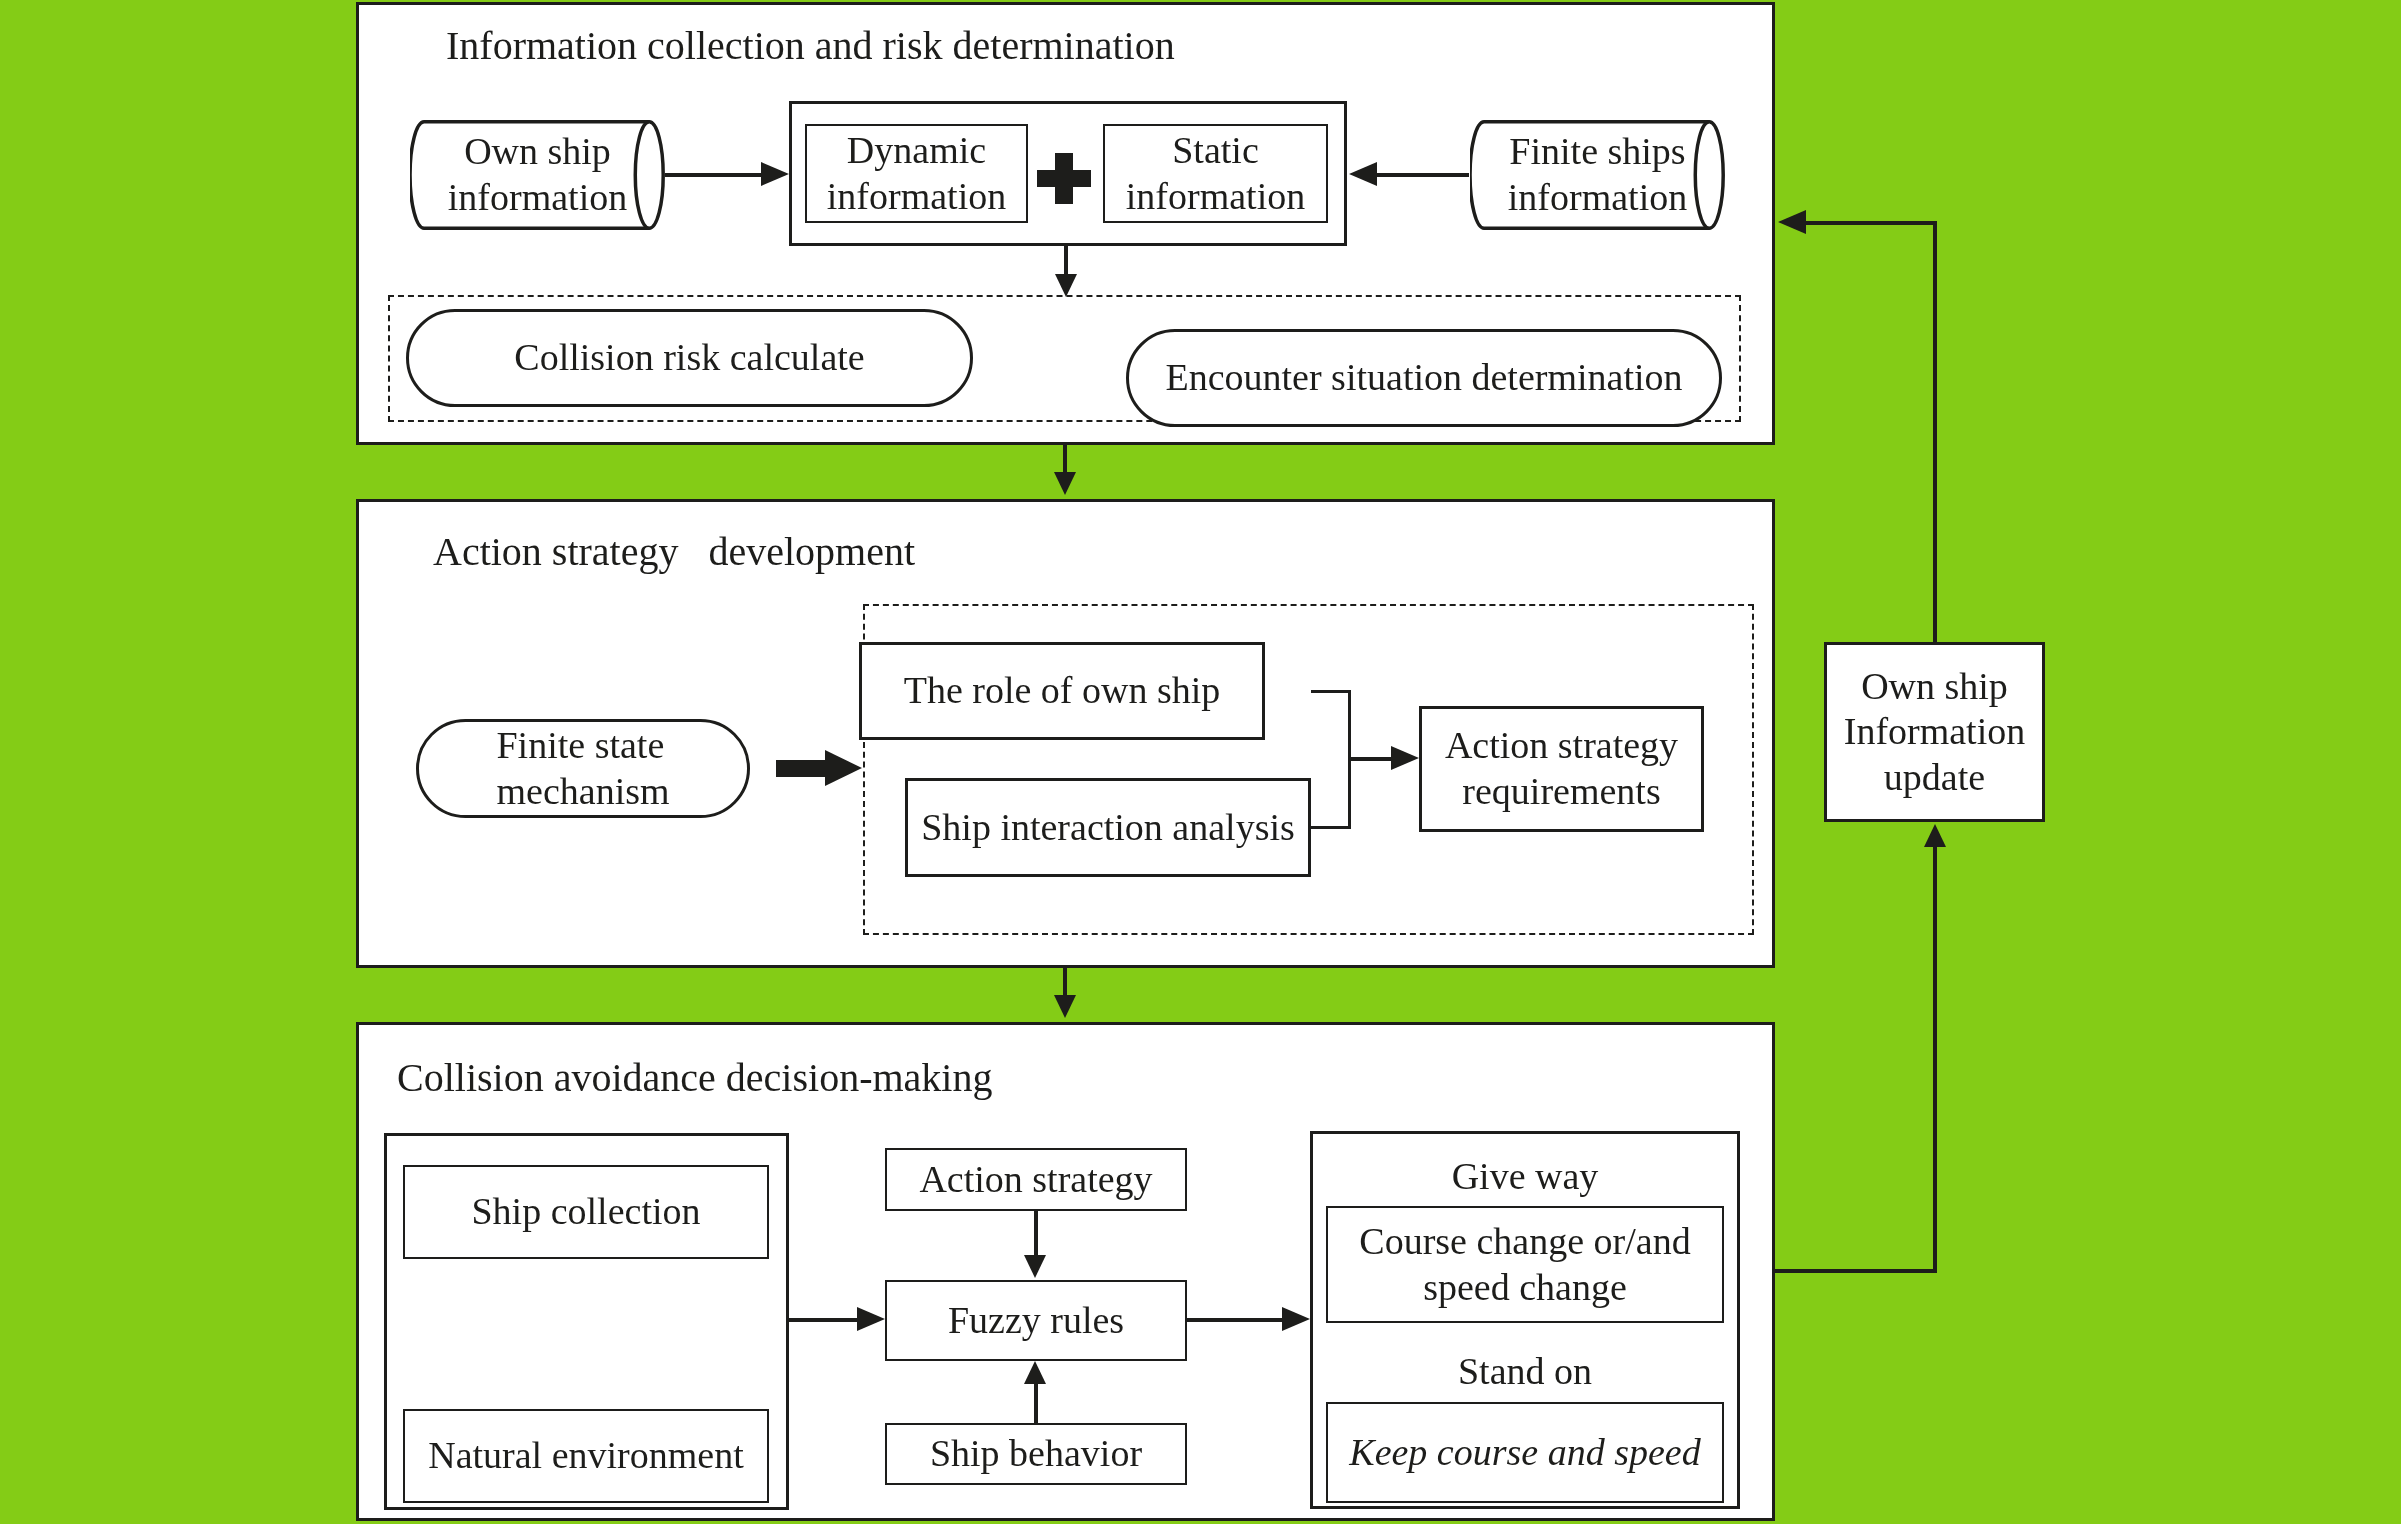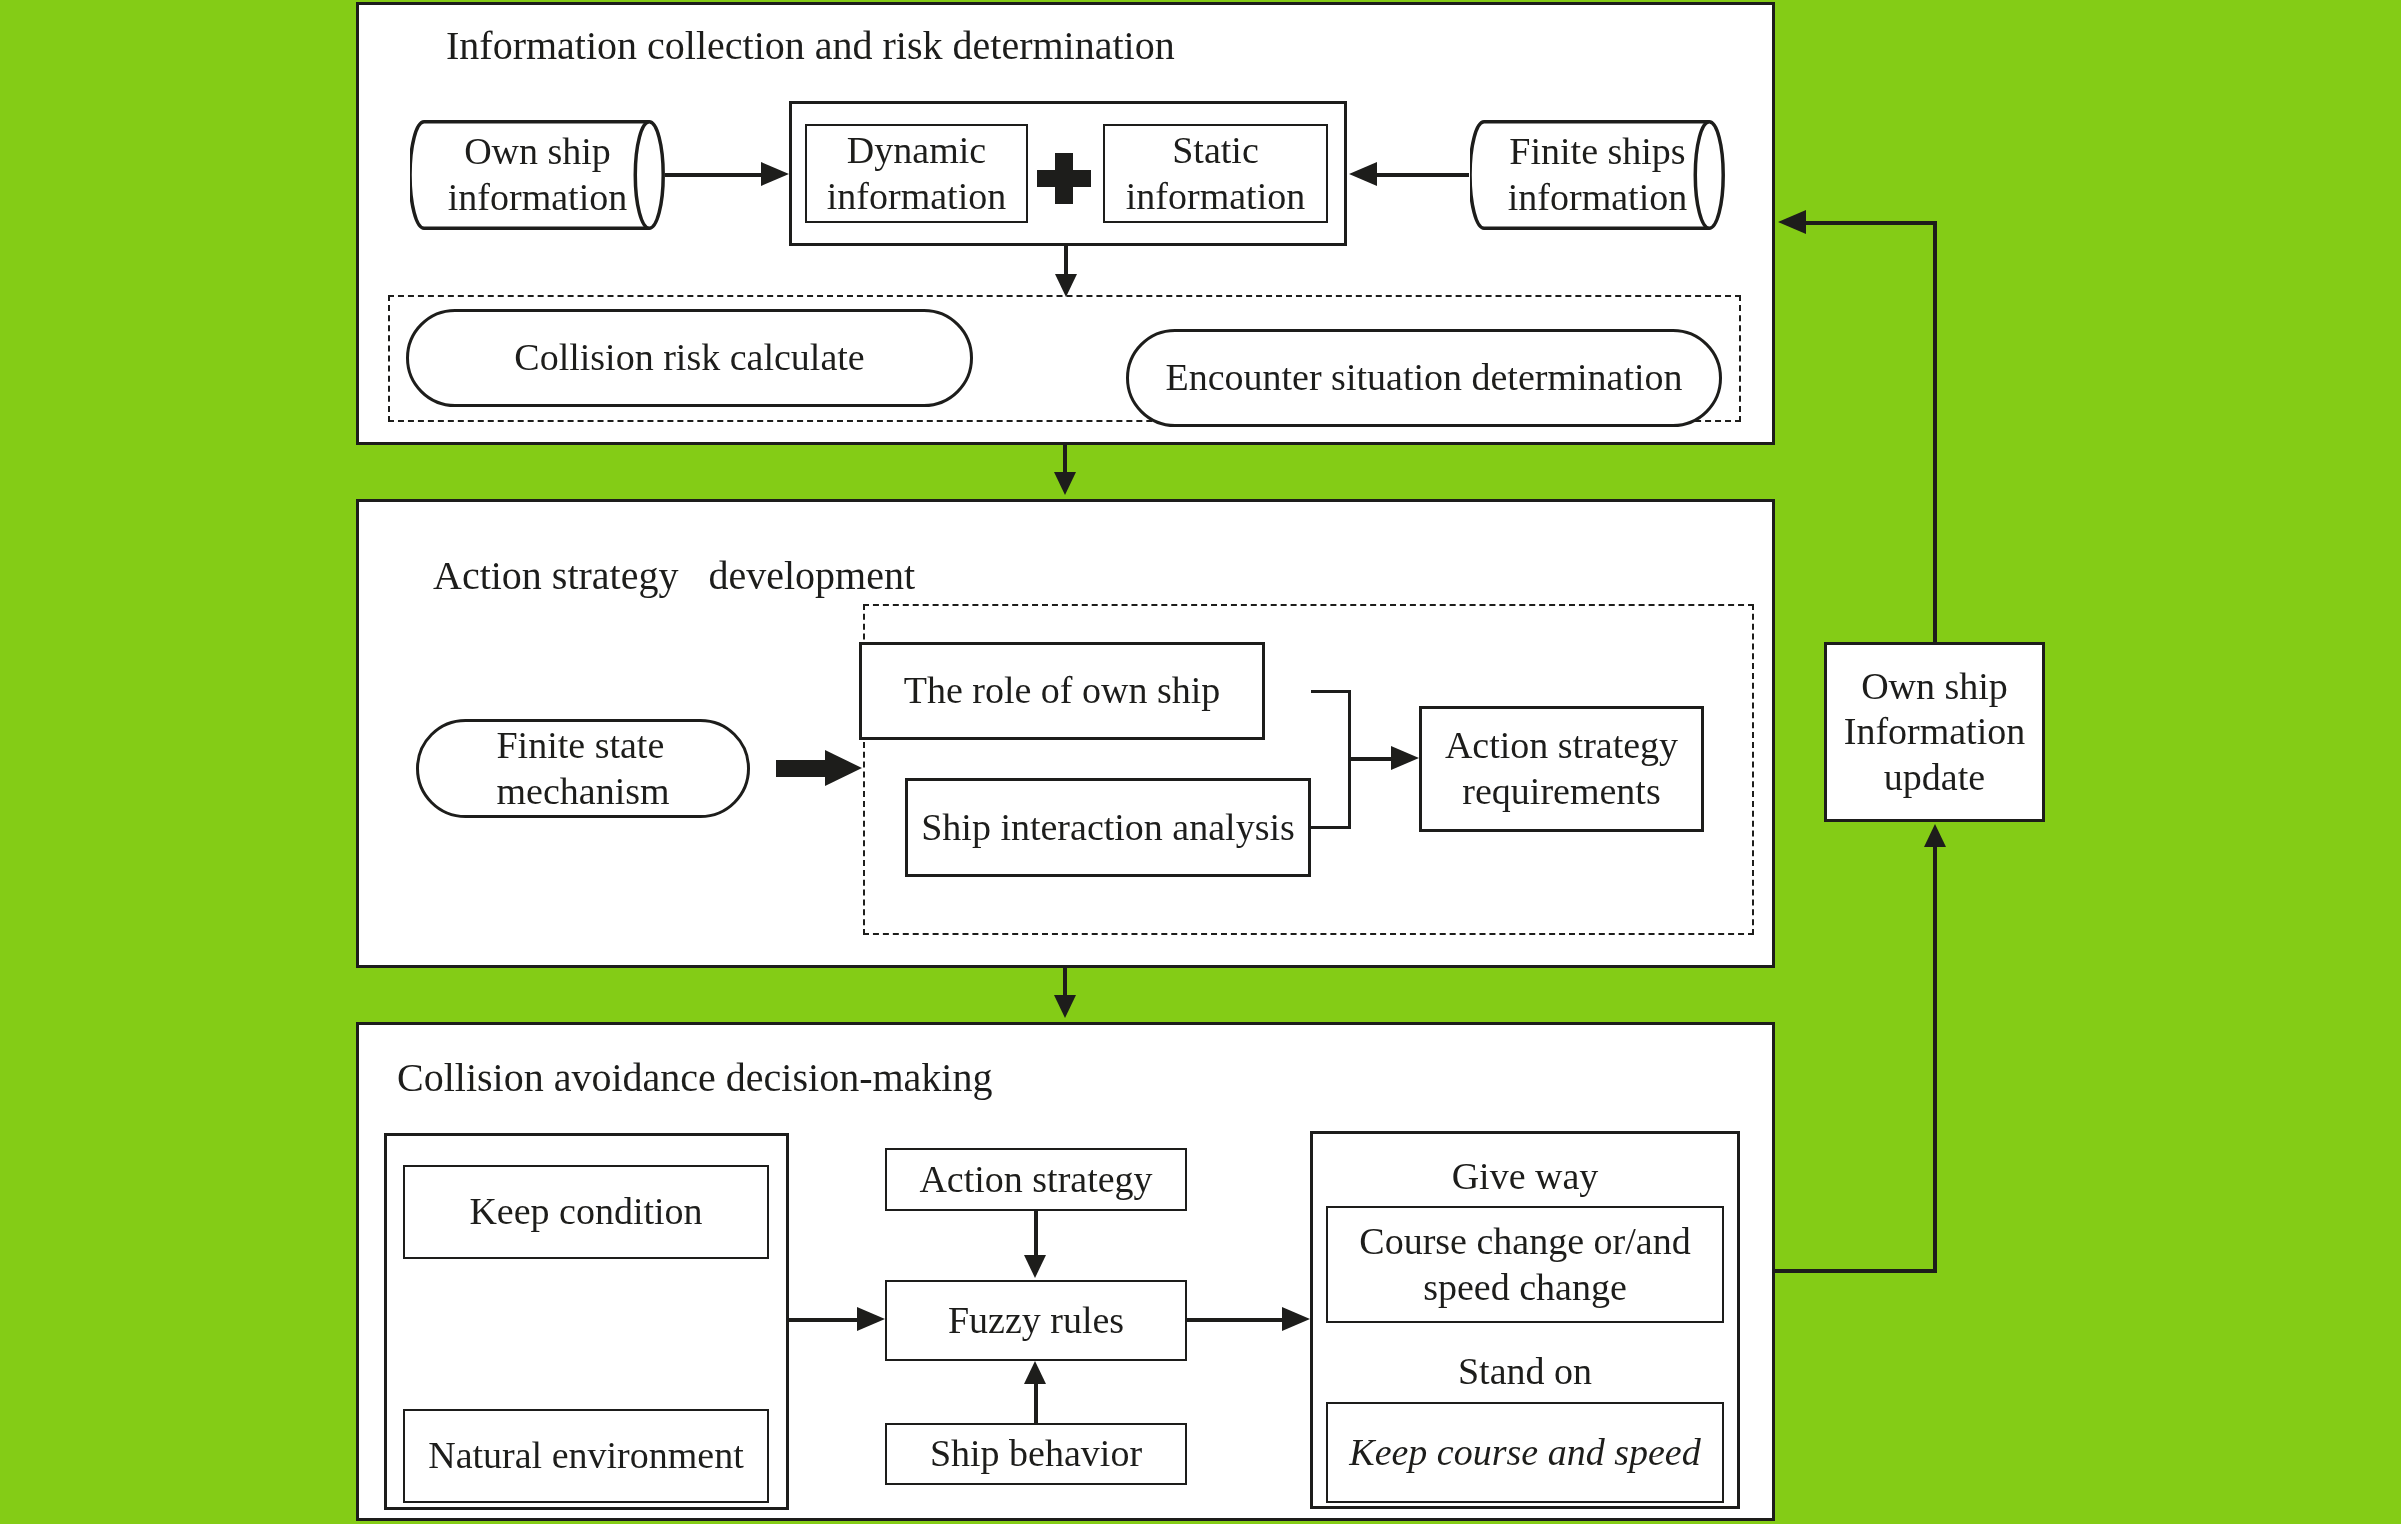--- a/index.html
+++ b/index.html
@@ -76,21 +76,21 @@
   <div class="abs ah ah-d" style="left:1055px;top:274px;"></div>
 
   <div class="abs dashedbox" style="left:388px;top:295px;width:1353px;height:127px;"></div>
   <div class="abs stadium txt" style="left:406px;top:309px;width:567px;height:98px;border-radius:49px;">Collision risk calculate</div>
   <div class="abs stadium txt" style="left:1126px;top:309px;width:596px;height:98px;border-radius:49px;margin-top:20px;">Encounter situation determination</div>
 
   <div class="abs vline" style="left:1063px;top:445px;height:31px;"></div>
   <div class="abs ah ah-d" style="left:1054px;top:472px;"></div>
 
   <div class="abs box b4" style="left:356px;top:499px;width:1419px;height:469px;display:block;"></div>
-  <div class="abs title" style="left:433px;top:530px;margin-top:24px;">Action strategy   development</div>
+  <div class="abs title" style="left:433px;top:530px;">Action strategy   development</div>
 
   <div class="abs stadium txt" style="left:416px;top:719px;width:334px;height:99px;border-radius:50px;">Finite state
 mechanism</div>
 
   <div class="abs" style="left:776px;top:760px;width:51px;height:17.4px;background:#1d1d1b;"></div>
   <div class="abs thick-head" style="left:825px;top:750px;"></div>
 
   <div class="abs dashedbox" style="left:863px;top:604px;width:891px;height:331px;"></div>
   <div class="abs box b4 txt" style="left:859px;top:642px;width:406px;height:98px;">The role of own ship</div>
   <div class="abs box b4 txt" style="left:905px;top:778px;width:406px;height:99px;">Ship interaction analysis</div>
@@ -104,21 +104,21 @@
   <div class="abs box b4 txt" style="left:1419px;top:706px;width:285px;height:126px;">Action strategy
 requirements</div>
 
   <div class="abs vline" style="left:1063px;top:968px;height:31px;"></div>
   <div class="abs ah ah-d" style="left:1054px;top:995px;"></div>
 
   <div class="abs box b4" style="left:356px;top:1022px;width:1419px;height:499px;display:block;"></div>
   <div class="abs title" style="left:397px;top:1056px;">Collision avoidance decision-making</div>
 
   <div class="abs box b4" style="left:384px;top:1133px;width:405px;height:377px;display:block;"></div>
-  <div class="abs box txt" style="left:403px;top:1165px;width:366px;height:94px;">Keep condition</div>
+  <div class="abs box txt" style="left:403px;top:1165px;width:366px;height:94px;">Ship collection</div>
   <div class="abs box txt" style="left:403px;top:1409px;width:366px;height:94px;">Natural environment</div>
 
   <div class="abs box txt" style="left:885px;top:1148px;width:302px;height:63px;">Action strategy</div>
   <div class="abs vline" style="left:1034px;top:1211px;height:49px;"></div>
   <div class="abs ah ah-d" style="left:1024px;top:1255px;"></div>
 
   <div class="abs box txt" style="left:885px;top:1280px;width:302px;height:81px;">Fuzzy rules</div>
 
   <div class="abs ah ah-u" style="left:1024px;top:1361px;"></div>
   <div class="abs vline" style="left:1034px;top:1382px;height:41px;"></div>

